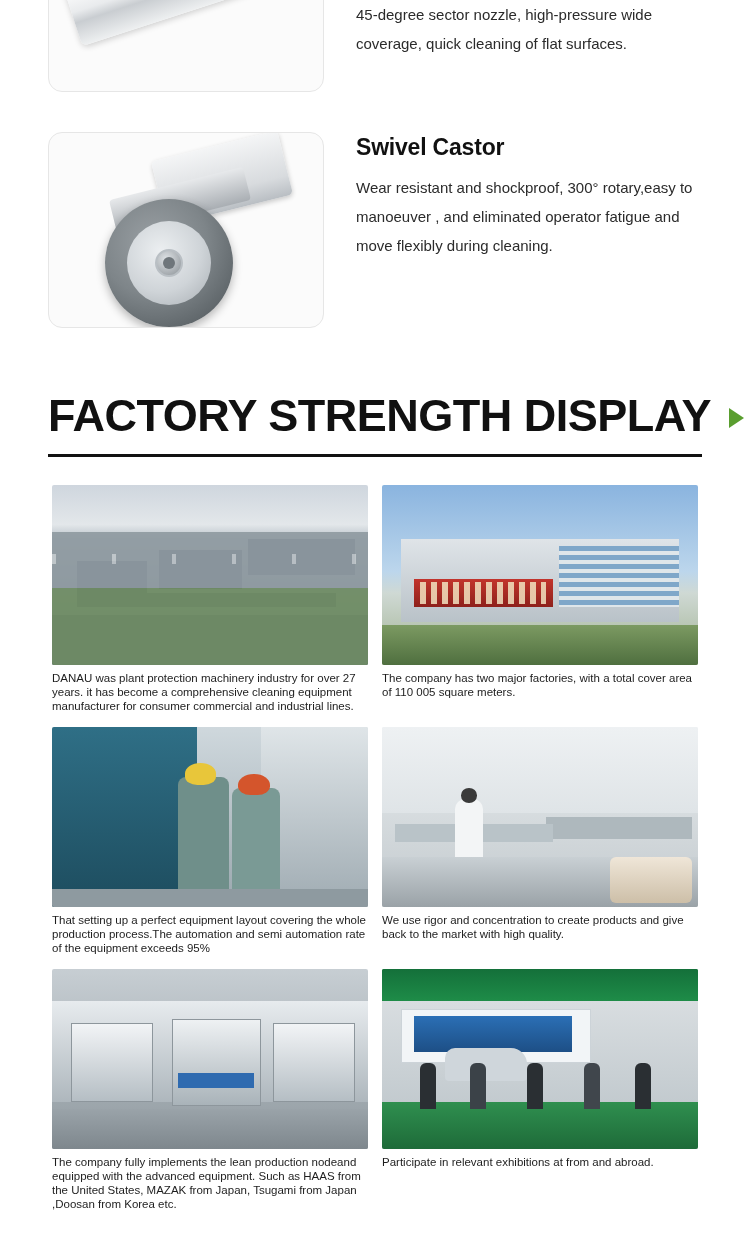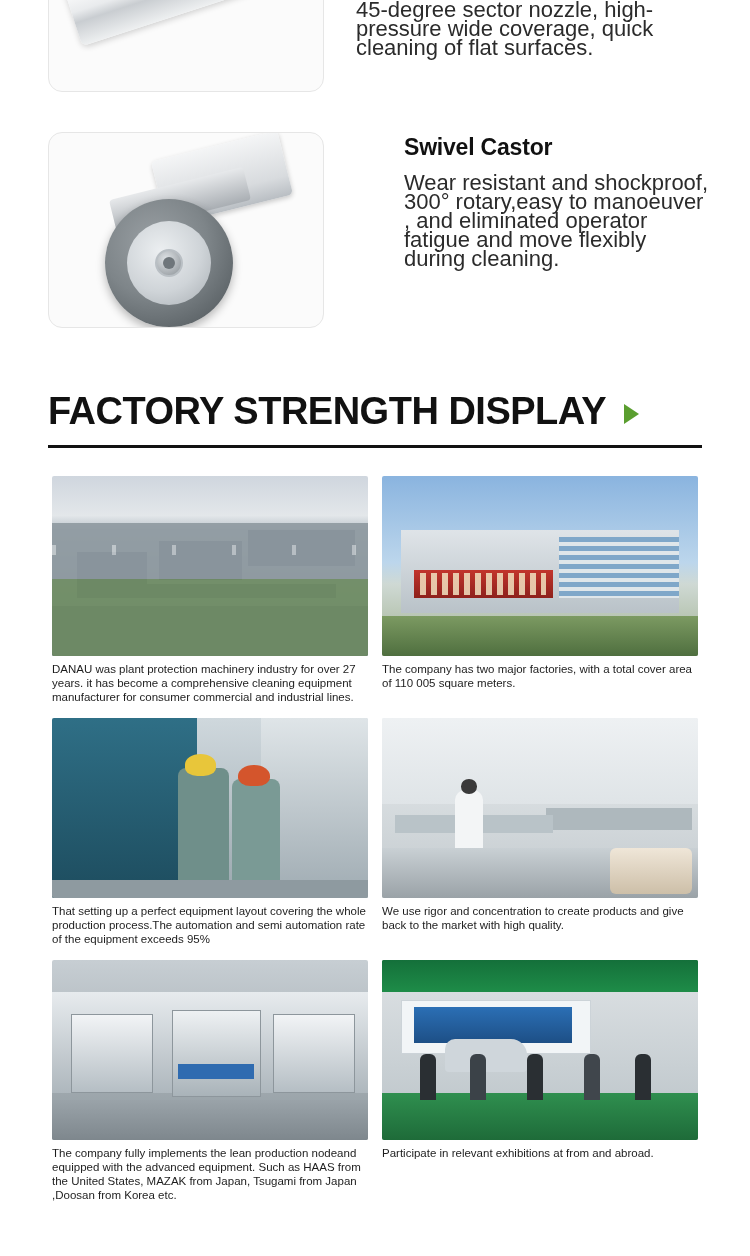--- a/index.html
+++ b/index.html
@@ -33,39 +33,39 @@
     padding-top: 2px;
   }
   .feature-title {
     font-size: 23px;
     font-weight: bold;
     color: #111;
     letter-spacing: -0.2px;
     margin-bottom: 12px;
   }
   .feature-desc {
-    font-size: 22px;
-    line-height: 19px;
+    font-size: 15px;
+    line-height: 29px;
     color: #2b2b2b;
   }
 
   
   .row-nozzle {
     height: 92px;
     padding-top: 0;
     overflow: hidden;
   }
   .row-nozzle .feature-photo {
     height: 92px;
     margin-top: -104px;
     height: 196px;
   }
   .row-nozzle .feature-text { padding-top: 0; }
 
-  .row-castor { margin-top: 40px; gap: 48px; }
+  .row-castor { margin-top: 40px; }
 
   
   .lance {
     position: absolute;
     left: 18px; top: 52px;
     width: 250px; height: 60px;
     background: linear-gradient(180deg,#ffffff 0%,#e9ebed 42%,#c9cdd1 60%,#eef0f1 100%);
     transform: rotate(-18deg);
     border-radius: 6px;
     box-shadow: 0 2px 6px rgba(0,0,0,.18);
@@ -124,21 +124,21 @@
   .section {
     margin-top: 62px;
     padding: 0 48px;
   }
   .section-head {
     display: flex;
     align-items: center;
     gap: 18px;
   }
   .section-title {
-    font-size: 38px;
+    font-size: 45px;
     font-weight: bold;
     letter-spacing: -0.5px;
     color: #111;
     white-space: nowrap;
   }
   .arrow-tri {
     width: 0; height: 0;
     border-left: 15px solid #5a9e2f;
     border-top: 10px solid transparent;
     border-bottom: 10px solid transparent;

